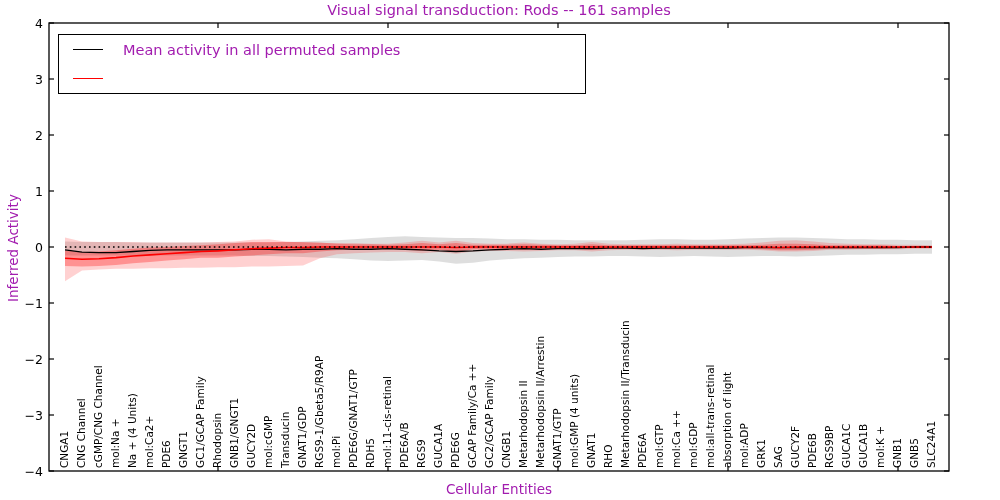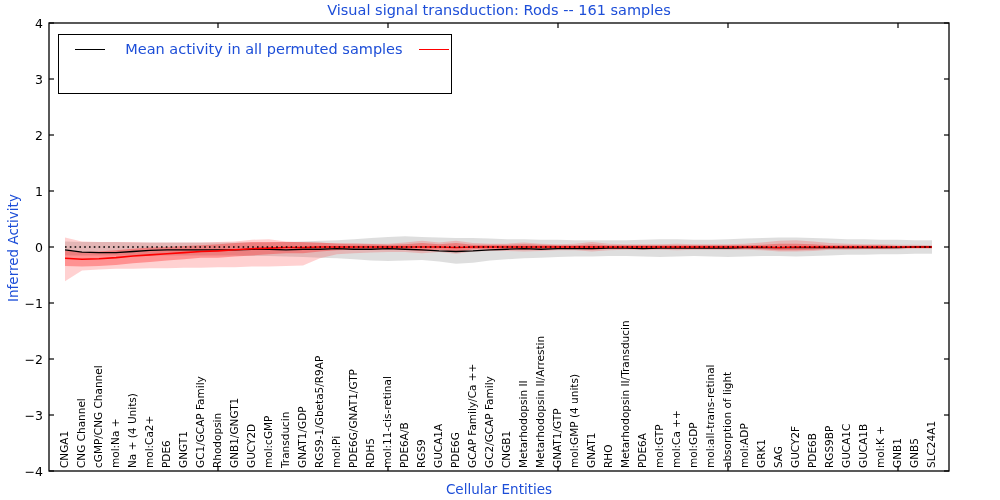--- a/index.html
+++ b/index.html
@@ -1,36 +1,36 @@
 <!DOCTYPE html>
 <html><head>
 <meta charset="utf-8">
 <style>
   html,body{margin:0;padding:0;background:#fff;}
   #figure{
     position:relative;width:1000px;height:500px;background:#fff;overflow:hidden;
-    font-family:"DejaVu Sans","Liberation Sans",sans-serif;color:#1d4ed8;
+    font-family:"DejaVu Sans","Liberation Sans",sans-serif;color:#a21caf;
   }
   #chart-title{
     position:absolute;left:0;top:2px;width:998px;text-align:center;
     font-size:14.5px;
   }
   #y-axis-label{
     position:absolute;left:-52px;top:240px;width:130px;text-align:center;
     font-size:13.5px;transform:rotate(-90deg);transform-origin:center center;
   }
   #x-axis-label{
     position:absolute;left:0;top:481px;width:998px;text-align:center;
     font-size:13.5px;
   }
   #plot-svg{position:absolute;left:0;top:0;}
   #legend{
-    position:absolute;left:58px;top:34px;width:394px;height:60px;
+    position:absolute;left:58px;top:34px;width:528px;height:60px;
     background:#fff;border:1.6px solid #000;box-sizing:border-box;
-    display:flex;flex-direction:row;justify-content:space-evenly;
+    display:flex;flex-direction:column;justify-content:space-evenly;
   }
   .legend-row{display:flex;align-items:center;height:28px;}
   .legend-line{width:30px;height:0;border-top:1.6px solid #000;margin-left:14px;flex:0 0 auto;}
   .legend-text{margin-left:20px;font-size:14.5px;white-space:nowrap;}
 </style>
 </head>
 <body>
 
 <div id="figure">
   <div id="chart-title">Visual signal transduction: Rods -- 161 samples</div>

